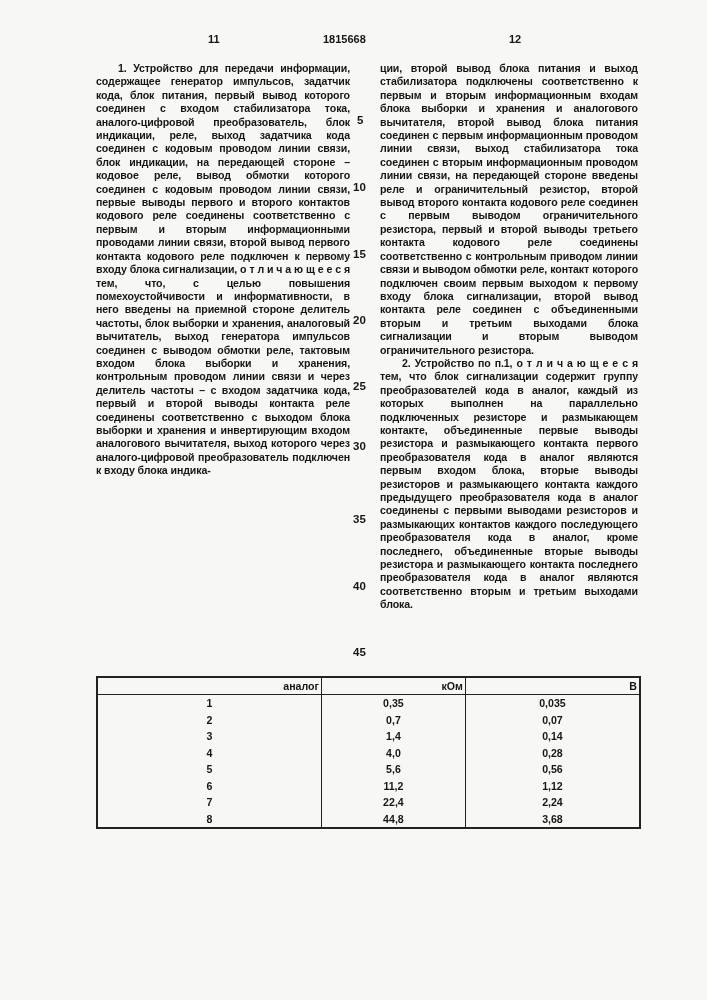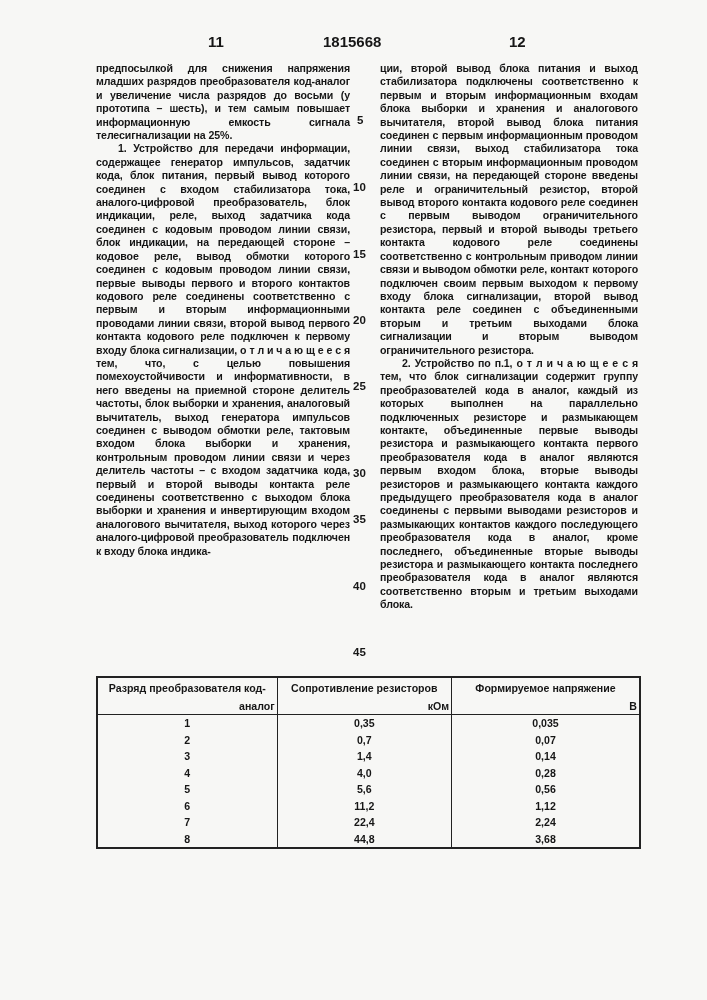--- a/index.html
+++ b/index.html
@@ -2,21 +2,21 @@
 <html><head>
 <meta charset="utf-8">
 <style>
   html, body { margin: 0; padding: 0; }
   body {
     width: 707px; height: 1000px; position: relative; overflow: hidden;
     background: #f7f7f5; color: #161616;
     font-family: "Liberation Sans", "DejaVu Sans", sans-serif;
   }
   .header { position: absolute; top: 33px; left: 0; width: 707px; height: 16px;
-    font-size: 15px; font-weight: bold; }
+    font-size: 11px; font-weight: bold; }
   .header span { position: absolute; }
   .pn-left { left: 208px; }
   .pn-mid { left: 323px; }
   .pn-right { left: 471px; margin-left: 38px; }
   .col { position: absolute; font-size: 10.6px; line-height: 13.4px; font-weight: bold;
     text-align: justify; letter-spacing: -0.1px; }
   .col-left { left: 96px; top: 62px; width: 254px; }
   .col-right { left: 380px; top: 62px; width: 258px; }
   .col p { margin: 0; }
   .indent { text-indent: 22px; }
@@ -39,46 +39,40 @@
 </head>
 <body>
 
 <div class="header">
   <span class="pn-left">11</span>
   <span class="pn-mid">1815668</span>
   <span class="pn-right">12</span>
 </div>
 
 <div class="col col-left">
-  <p>предпосылкой для снижения напряжения младших разрядов преобразователя код-аналог и увеличение числа разрядов до восьми (у прототипа – шесть), и тем самым повышает информационную емкость сигнала телесигнализации на 25%.</p>
   <p class="indent">1. Устройство для передачи информации, содержащее генератор импульсов, задатчик кода, блок питания, первый вывод которого соединен с входом стабилизатора тока, аналого-цифровой преобразователь, блок индикации, реле, выход задатчика кода соединен с кодовым проводом линии связи, блок индикации, на передающей стороне – кодовое реле, вывод обмотки которого соединен с кодовым проводом линии связи, первые выводы первого и второго контактов кодового реле соединены соответственно с первым и вторым информационными проводами линии связи, второй вывод первого контакта кодового реле подключен к первому входу блока сигнализации, о т л и ч а ю щ е е с я  тем, что, с целью повышения помехоустойчивости и информативности, в него введены на приемной стороне делитель частоты, блок выборки и хранения, аналоговый вычитатель, выход генератора импульсов соединен с выводом обмотки реле, тактовым входом блока выборки и хранения, контрольным проводом линии связи и через делитель частоты – с входом задатчика кода, первый и второй выводы контакта реле соединены соответственно с выходом блока выборки и хранения и инвертирующим входом аналогового вычитателя, выход которого через аналого-цифровой преобразователь подключен к входу блока индика-</p>
 </div>
 
 <div class="col col-right">
   <p>ции, второй вывод блока питания и выход стабилизатора подключены соответственно к первым и вторым информационным входам блока выборки и хранения и аналогового вычитателя, второй вывод блока питания соединен с первым информационным проводом линии связи, выход стабилизатора тока соединен с вторым информационным проводом линии связи, на передающей стороне введены реле и ограничительный резистор, второй вывод второго контакта кодового реле соединен с первым выводом ограничительного резистора, первый и второй выводы третьего контакта кодового реле соединены соответственно с контрольным приводом линии связи и выводом обмотки реле, контакт которого подключен своим первым выходом к первому входу блока сигнализации, второй вывод контакта реле соединен с объединенными вторым и третьим выходами блока сигнализации и вторым выводом ограничительного резистора.</p>
   <p class="indent">2. Устройство по п.1, о т л и ч а ю щ е е с я  тем, что блок сигнализации содержит группу преобразователей кода в аналог, каждый из которых выполнен на параллельно подключенных резисторе и размыкающем контакте, объединенные первые выводы резистора и размыкающего контакта первого преобразователя кода в аналог являются первым входом блока, вторые выводы резисторов и размыкающего контакта каждого предыдущего преобразователя кода в аналог соединены с первыми выводами резисторов и размыкающих контактов каждого последующего преобразователя кода в аналог, кроме последнего, объединенные вторые выводы резистора и размыкающего контакта последнего преобразователя кода в аналог являются соответственно вторым и третьим выходами блока.</p>
 </div>
 
 <span class="lnum" style="top:114px">5</span>
 <span class="lnum" style="top:181px;left:353px">10</span>
 <span class="lnum" style="top:248px;left:353px">15</span>
 <span class="lnum" style="top:314px;left:353px">20</span>
 <span class="lnum" style="top:380px;left:353px">25</span>
-<span class="lnum" style="top:467px;left:353px">30</span>
+<span class="lnum" style="top:440px;left:353px">30</span>
 <span class="lnum" style="top:513px;left:353px">35</span>
 <span class="lnum" style="top:580px;left:353px">40</span>
 <span class="lnum" style="top:646px;left:353px">45</span>
 
 <table class="data">
   <tbody>
-      <tr class="hdr1">
-    <th class="c1">Разряд преобразователя код-</th>
-    <th class="c2">Сопротивление резисторов</th>
-    <th class="c3">Формируемое напряжение</th>
-  </tr>
   <tr class="hdr2">
     <th>аналог</th>
     <th>кОм</th>
     <th>В</th>
   </tr>
   <tr>
         <td>1</td>
         <td>0,35</td>
         <td>0,035</td>
       </tr>

